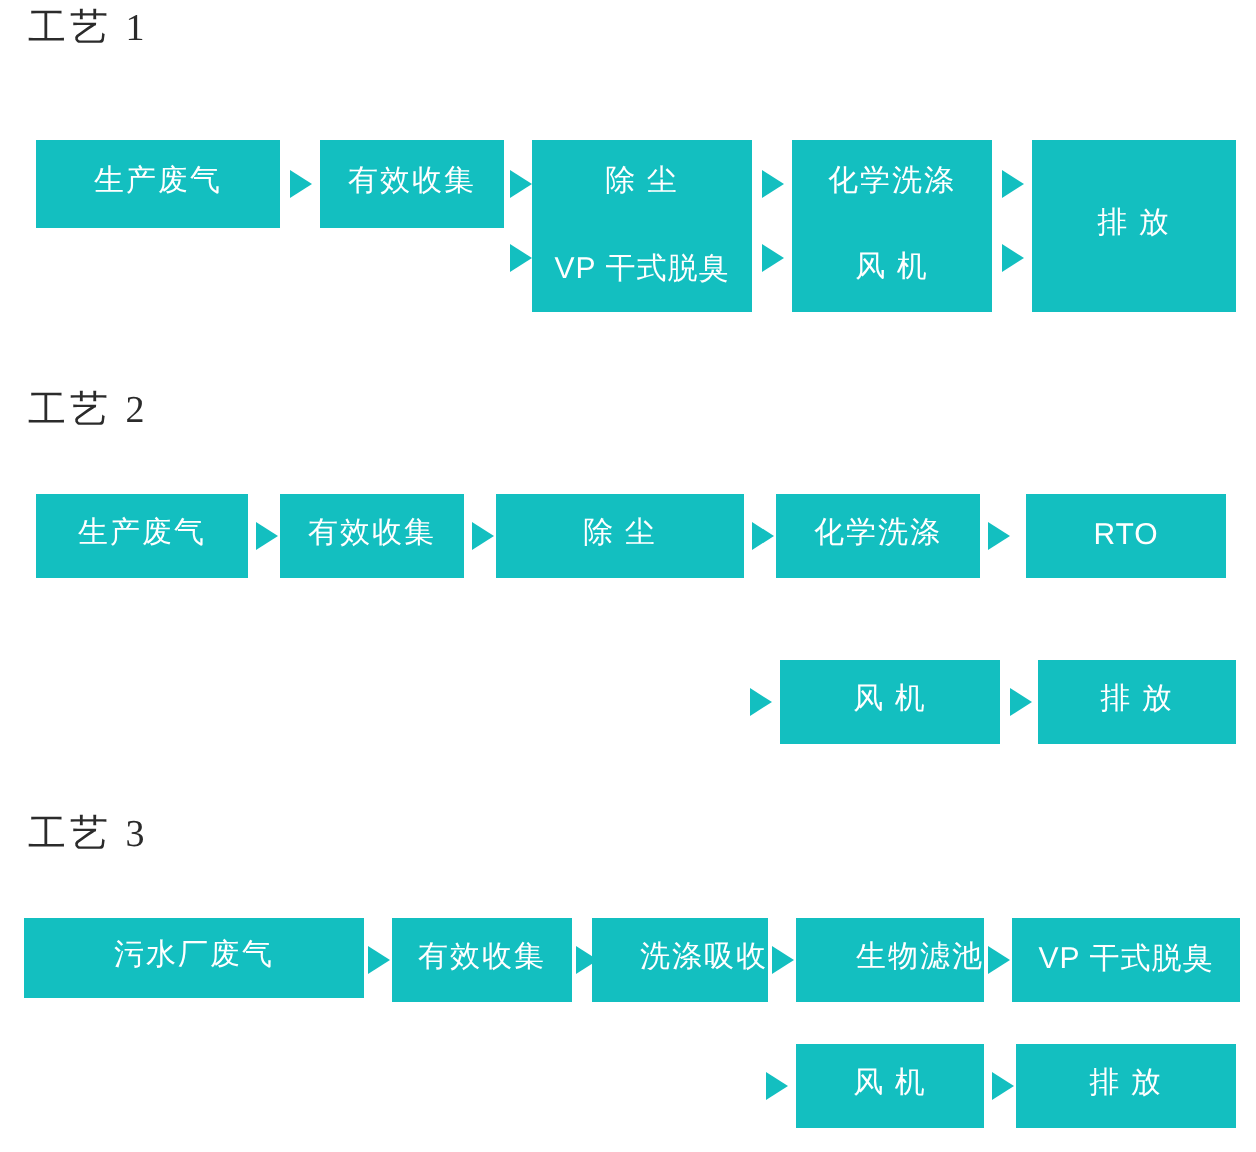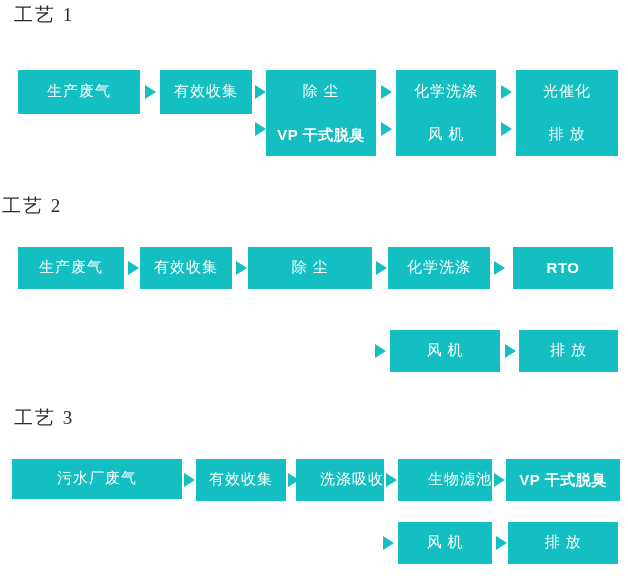--- a/index.html
+++ b/index.html
@@ -46,21 +46,21 @@
     text-align: center;
   }
   .node.tall .line {
     height: 43px;
     display: flex;
     align-items: center;
     justify-content: center;
   }
   .node .line.latin {
     font-family: "Liberation Sans", "DejaVu Sans", sans-serif;
-    font-weight: bold;
+    font-weight: normal;
     letter-spacing: 0.5px;
   }
 
   .arrow {
     position: absolute;
     width: 0;
     height: 0;
     border-style: solid;
     border-width: 7px 0 7px 11px;
     border-color: transparent transparent transparent #13bfc0;
@@ -90,25 +90,24 @@
 <div class="arrow" style="left:381px; top:122px;"></div>
 
 <div class="node tall" style="left:396px; top:70px; width:100px; height:86px;">
   <span class="line">化学洗涤</span>
   <span class="line">风 机</span>
 </div>
 <div class="arrow" style="left:501px; top:85px;"></div>
 <div class="arrow" style="left:501px; top:122px;"></div>
 
 <div class="node tall" style="left:516px; top:70px; width:102px; height:86px;">
-  <span class="line">光催化</span>
   <span class="line">排 放</span>
 </div>
 
-<div class="section-title" style="left:2px; top:196px;">工艺 2</div>
+<div class="section-title" style="left:14px; top:196px;">工艺 2</div>
 
 <div class="node" style="left:18px; top:247px; width:106px; height:42px;">
   <span class="line">生产废气</span>
 </div>
 <div class="arrow" style="left:128px; top:261px;"></div>
 
 <div class="node" style="left:140px; top:247px; width:92px; height:42px;">
   <span class="line">有效收集</span>
 </div>
 <div class="arrow" style="left:236px; top:261px;"></div>

